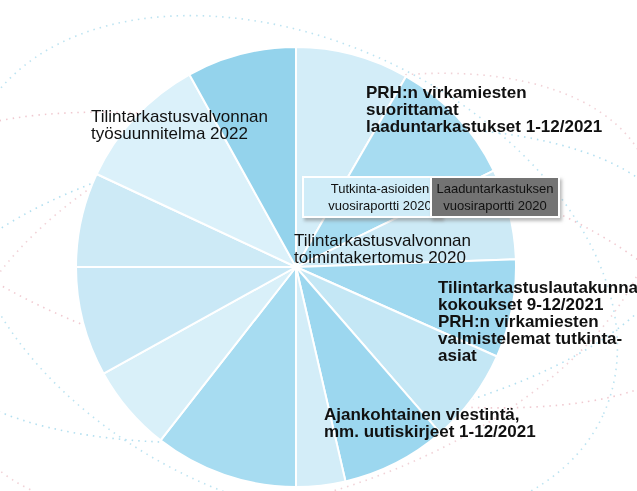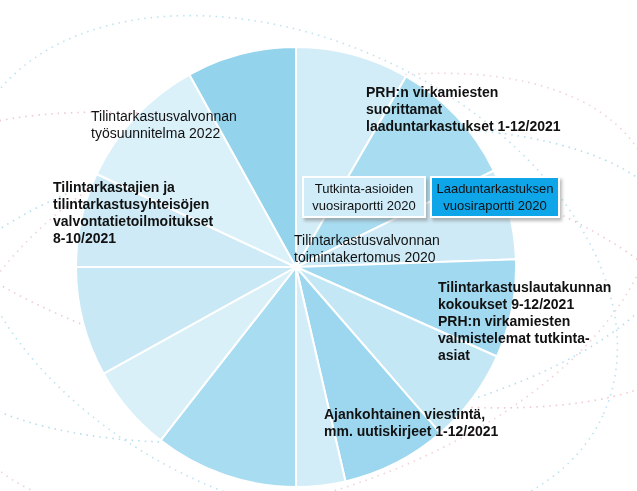--- a/index.html
+++ b/index.html
@@ -7,21 +7,21 @@
     position:relative;
     width:637px;height:491px;
     background:#ffffff;
     overflow:hidden;
     font-family:"Liberation Sans", sans-serif;
     color:#111111;
   }
   .stage svg{position:absolute;left:0;top:0;}
   .lbl{
     position:absolute;
-    font-size:14px;
+    font-size:17px;
     line-height:17px;
     white-space:pre-line;
     color:#111111;
   }
   .bold{font-weight:700;}
   .callout{
     position:absolute;
     border:2px solid #ffffff;
     box-shadow:2px 3px 3px rgba(130,130,130,0.55);
     display:flex;align-items:center;justify-content:center;
@@ -32,21 +32,21 @@
   }
   .title-box{
     position:absolute;
     left:176px;top:16px;width:250px;height:24px;
     border:2px solid #ffffff;
     box-shadow:2px 3px 3px rgba(130,130,130,0.55);
     display:flex;align-items:center;justify-content:center;
     font-weight:700;font-size:13.5px;
     color:#111111;
   }
-  .box-tutkinta{left:302px;top:176px;width:120px;height:38px;}
+  .box-tutkinta{left:302px;top:176px;width:120px;height:38px;padding-left:16px;}
   .box-laadun{left:430px;top:176px;width:126px;height:38px;}
   .lbl-prh{left:366px;top:84px;}
   .lbl-tyosuunnitelma{left:91px;top:108px;}
   .lbl-valvonta{left:53px;top:179px;}
   .lbl-toiminta{left:294px;top:232px;}
   .lbl-tutkintoon{left:435px;top:231px;}
   .lbl-lautakunta{left:438px;top:279px;}
   .lbl-tutkinnot{left:53px;top:334px;}
   .lbl-viestinta{left:324px;top:406px;}
 </style>
@@ -80,31 +80,27 @@
   </svg>
 
 
   <div class="lbl bold lbl-prh">PRH:n virkamiesten
 suorittamat
 laaduntarkastukset 1-12/2021</div>
 
   <div class="lbl lbl-tyosuunnitelma">Tilintarkastusvalvonnan
 työsuunnitelma 2022</div>
 
-  <div class="lbl bold lbl-valvonta">Tilintarkastajien ja
-tilintarkastusyhteisöjen
-valvontatietoilmoitukset
-8-10/2021</div>
 
   <div class="callout box-tutkinta" style="background: rgb(207, 236, 248);">
     <span>Tutkinta-asioiden
 vuosiraportti 2020</span>
   </div>
 
-  <div class="callout box-laadun" style="background: #0ea5e9;">
+  <div class="callout box-laadun" style="background: #737373;">
     <span>Laaduntarkastuksen
 vuosiraportti 2020</span>
   </div>
 
   <div class="lbl lbl-toiminta">Tilintarkastusvalvonnan
 toimintakertomus 2020</div>
 
 
   <div class="lbl bold lbl-lautakunta">Tilintarkastuslautakunnan
 kokoukset 9-12/2021

